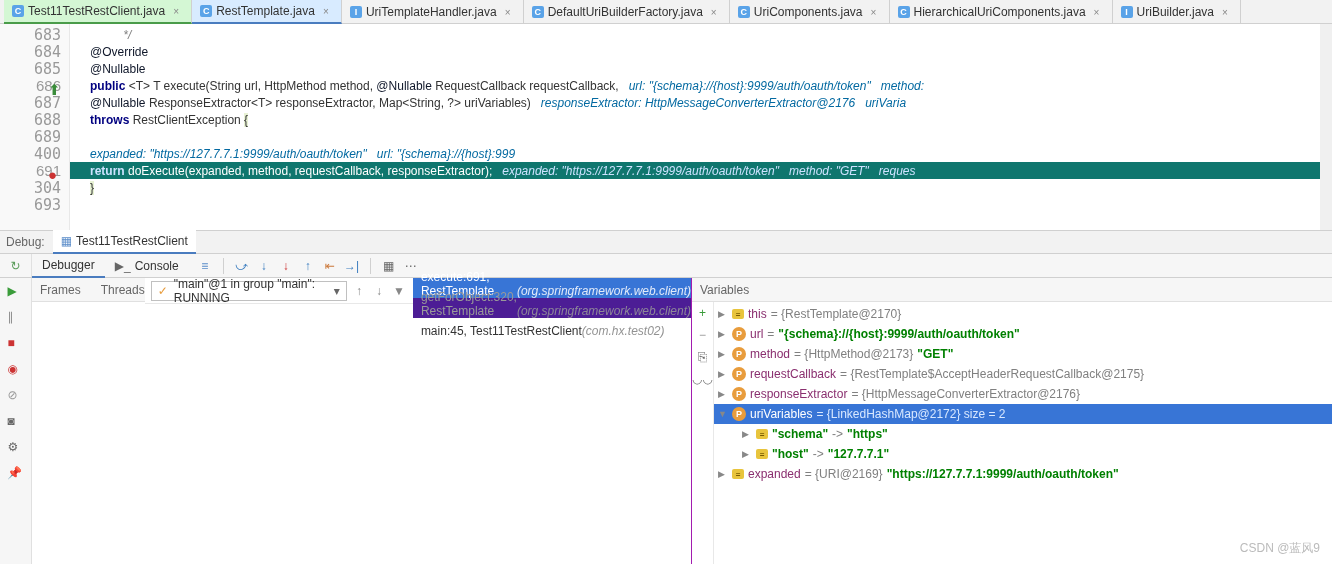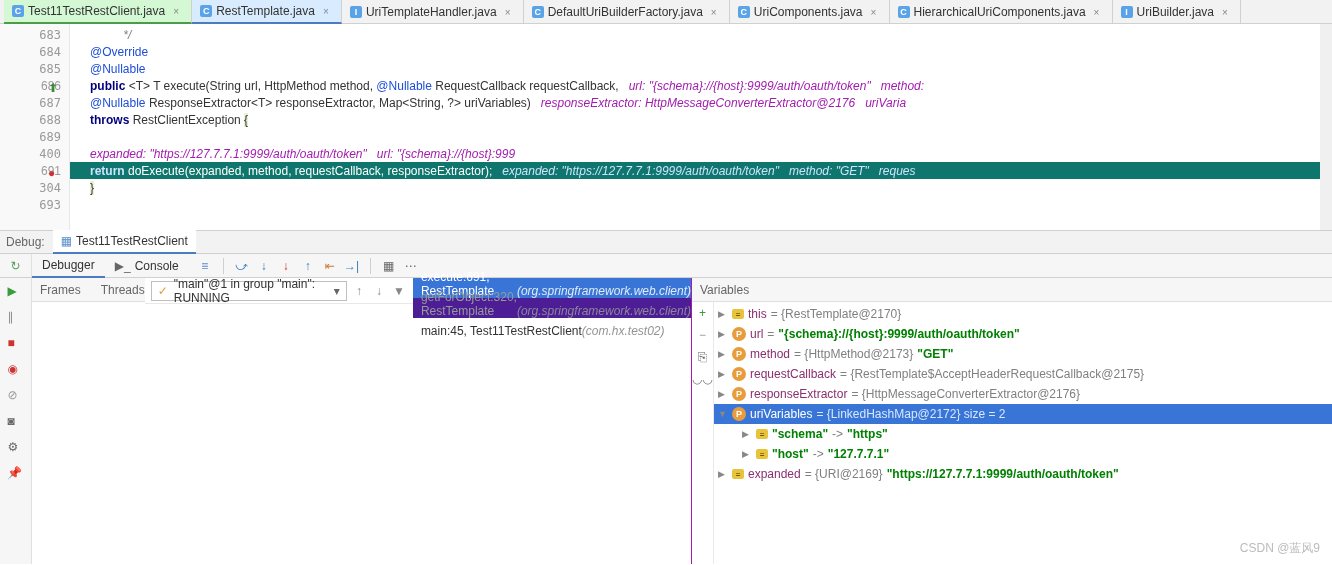--- a/index.html
+++ b/index.html
@@ -11,29 +11,29 @@
 .tab.active-green { background: #d4f7d4; border-bottom: 2px solid #4a9c4a; }
 .tab.active-blue { background: #d8ebff; border-bottom: 2px solid #4a7cbf; }
 .tab-icon { width: 12px; height: 12px; display: inline-flex; align-items: center; justify-content: center; font-size: 9px; font-weight: bold; border-radius: 2px; color: #fff; }
 .tab-icon.c { background: #5aa3e8; }
 .tab-icon.i { background: #5aa3e8; }
 .tab-close { width: 10px; height: 10px; margin-left: 4px; color: #888; font-size: 10px; }
 
 
 .editor { display: flex; height: 206px; background: #fff; position: relative; }
 .gutter { width: 70px; background: #f9f9f9; border-right: 1px solid #e8e8e8; padding-top: 2px; }
-.gutter-line { height: 17px; display: flex; align-items: center; justify-content: flex-end; padding-right: 8px; color: #999; font-family: Consolas, monospace; font-size: 12px; position: relative; }
+.gutter-line { height: 17px; display: flex; align-items: center; justify-content: flex-end; padding-right: 8px; color: #999; font-family: Consolas, monospace; font-size: 15px; position: relative; }
 .gutter-marker { position: absolute; left: 48px; width: 10px; height: 10px; }
 .code-area { flex: 1; font-family: Consolas, monospace; font-size: 12px; padding-top: 2px; overflow: hidden; }
 .code-line { height: 17px; display: flex; align-items: center; padding-left: 20px; white-space: pre; }
 .code-line.highlighted { background: #0f766e; color: #fff; }
 .kw { color: #000080; font-weight: bold; }
-.ann { color: #1d4ed8; }
+.ann { color: #0f172a; }
 .cmt { color: #808080; font-style: italic; }
-.hint { color: #a21caf; font-style: italic; }
+.hint { color: #0369a1; font-style: italic; }
 .hl-brace { background: #e8f2d4; }
 .highlighted .kw, .highlighted .ann, .highlighted .hint { color: #cde3ff; }
 
 .editor-scrollbar { position: absolute; right: 0; top: 0; width: 12px; height: 100%; background: #f0f0f0; }
 
 
 .debug-row { height: 24px; background: #f2f2f2; border-top: 1px solid #d0d0d0; border-bottom: 1px solid #d0d0d0; display: flex; align-items: center; padding-left: 6px; gap: 8px; }
 .debug-label { color: #666; }
 .debug-tab { display: flex; align-items: center; gap: 4px; padding: 3px 8px; border-bottom: 2px solid #4a7cbf; background: #fff; height: 24px; }
 

